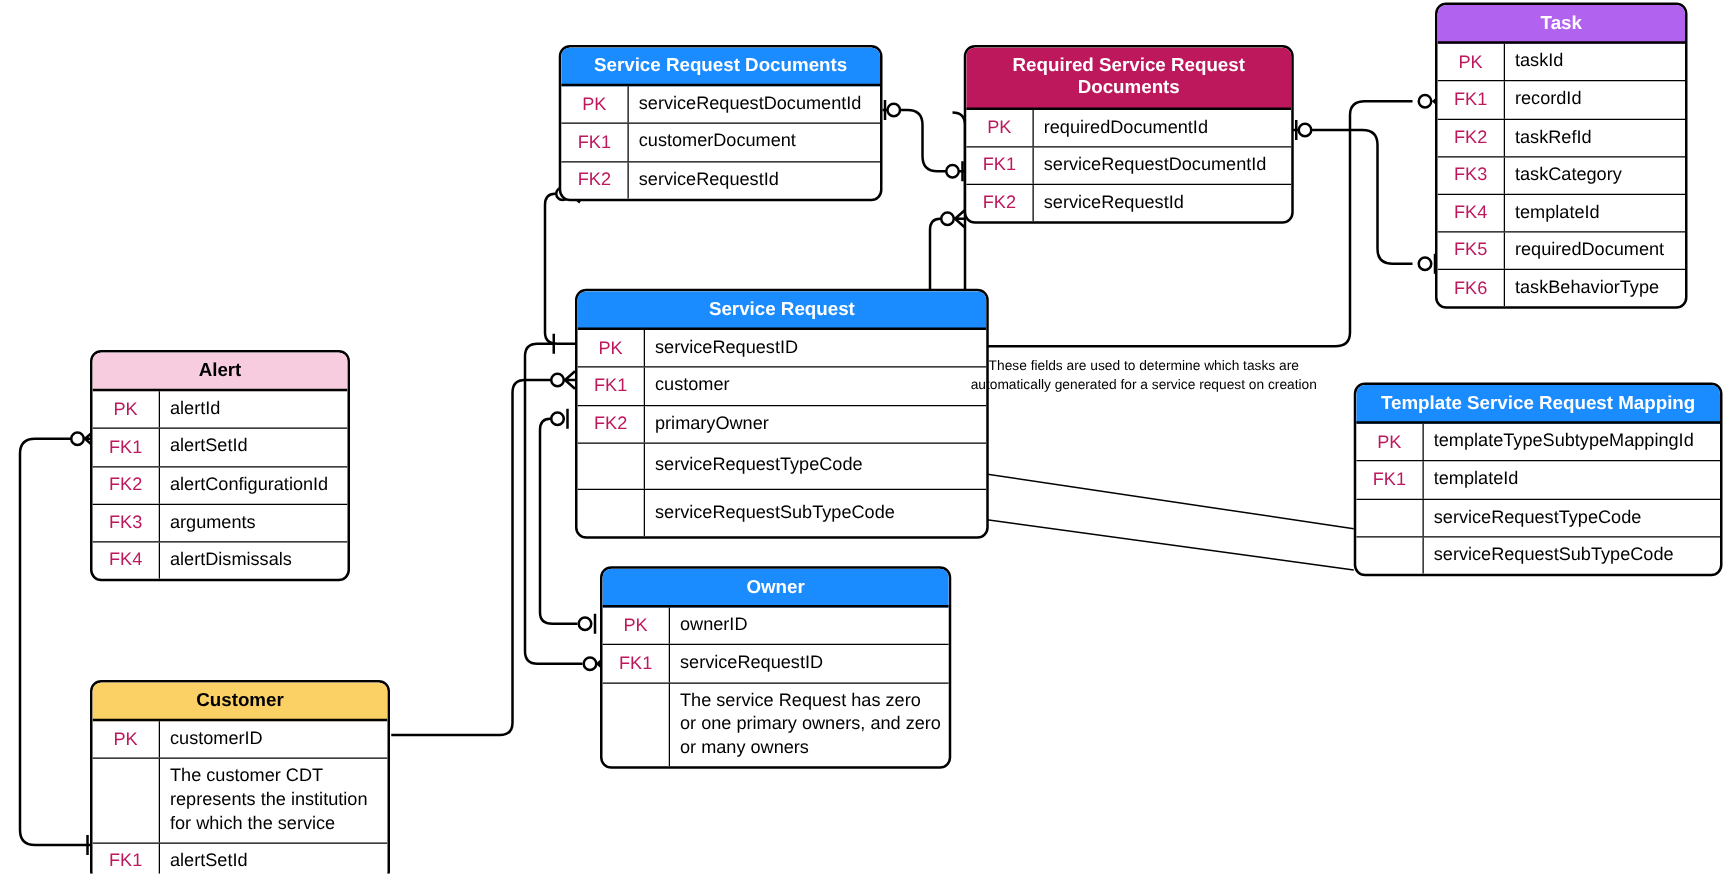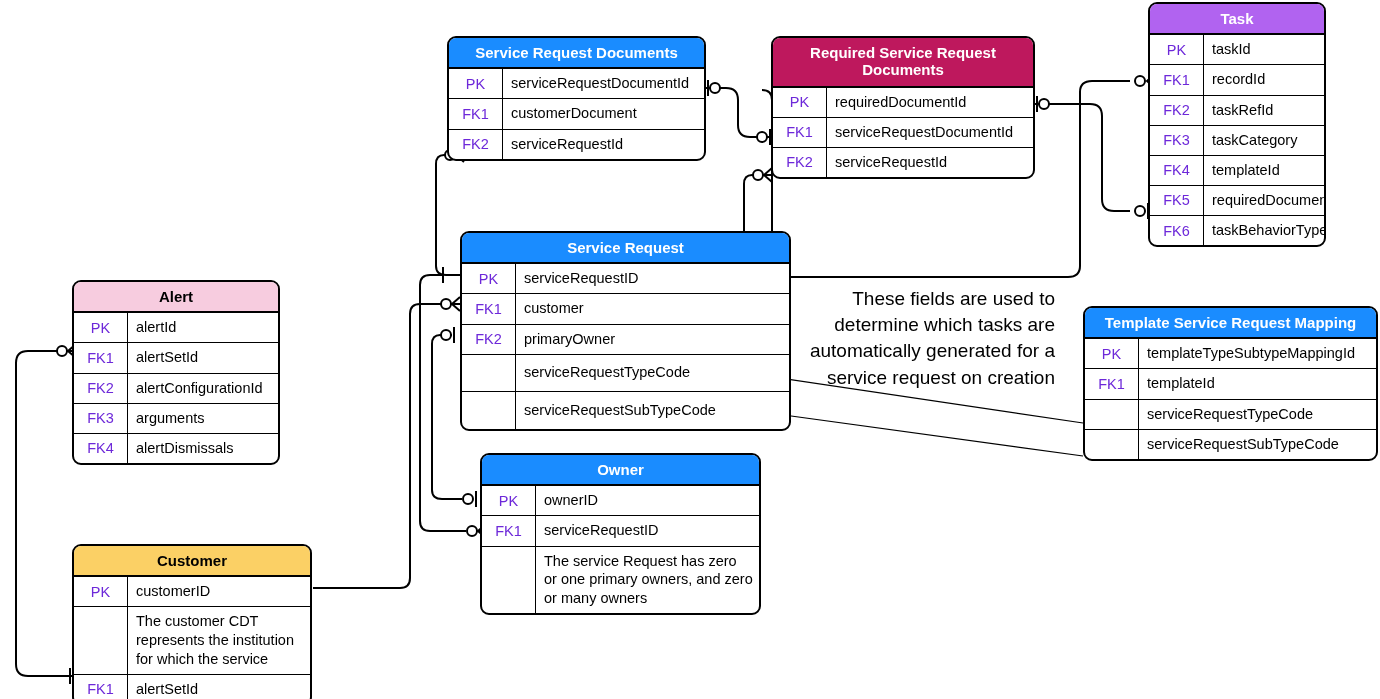--- a/index.html
+++ b/index.html
@@ -66,21 +66,21 @@
   }
   .row:last-child { border-bottom: none; }
   .key-cell {
     box-sizing: border-box;
     width: 54px;
     flex: 0 0 54px;
     display: flex;
     align-items: center;
     justify-content: center;
     font-size: 14.5px;
-    color: #6d28d9;
+    color: #be185d;
     border-right: 1.6px solid #000000;
     padding: 5px 2px;
   }
   .attr-cell {
     box-sizing: border-box;
     flex: 1 1 auto;
     display: flex;
     align-items: center;
     font-size: 14.5px;
     color: #000000;
@@ -90,22 +90,22 @@
   }
   .attr-cell.note { align-items: flex-start; }
   .note-text {
     display: block;
     white-space: pre-line;
     line-height: 1.3;
   }
   .annotation {
     position: absolute;
     z-index: 2;
-    text-align: right;
-    font-size: 19px;
+    text-align: center;
+    font-size: 11px;
     line-height: 1.38;
     color: #000000;
     white-space: pre-line;
   }
 </style>
 </head>
 <body>
 
 <div id="canvas">
 
@@ -191,21 +191,21 @@
     <div class="row">
       <div class="key-cell">FK1</div>
       <div class="attr-cell">serviceRequestDocumentId</div>
     </div>
     <div class="row">
       <div class="key-cell">FK2</div>
       <div class="attr-cell">serviceRequestId</div>
     </div>
   </div>
 
-  <div class="entity" style="left:1148px; top:2px; width:178px;">
+  <div class="entity" style="left:1148px; top:2px; width:202px;">
     <div class="entity-title" style="background:#b163f0; color:#ffffff;">Task</div>
     <div class="row">
       <div class="key-cell">PK</div>
       <div class="attr-cell">taskId</div>
     </div>
     <div class="row">
       <div class="key-cell">FK1</div>
       <div class="attr-cell">recordId</div>
     </div>
     <div class="row">

